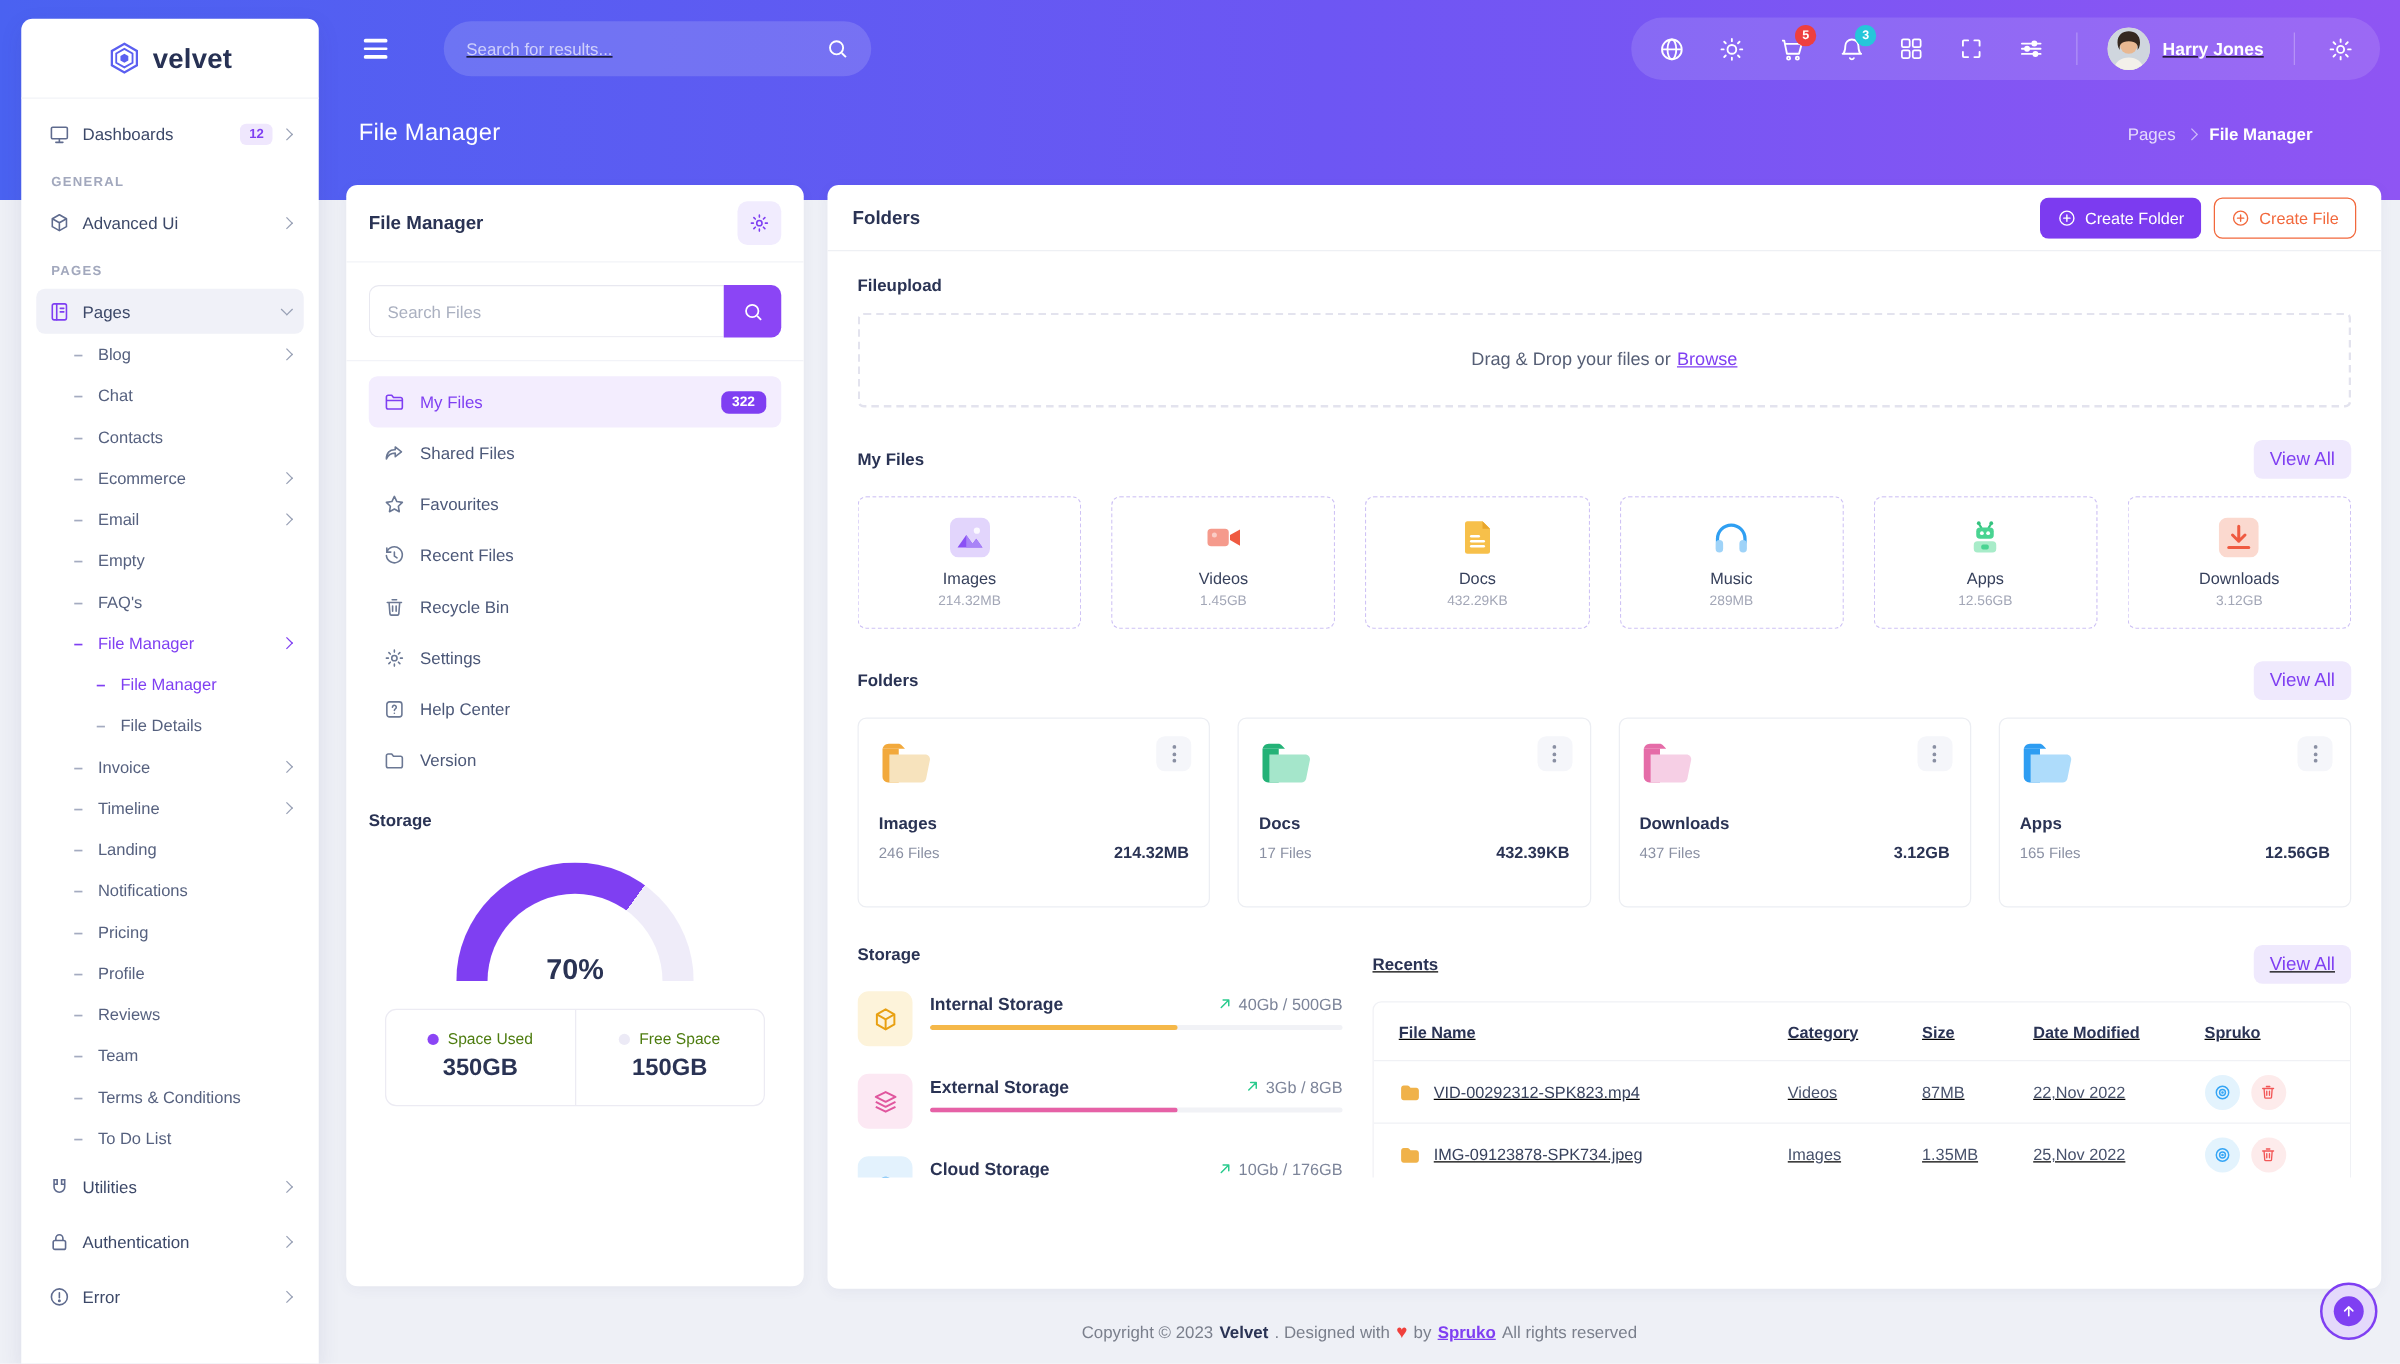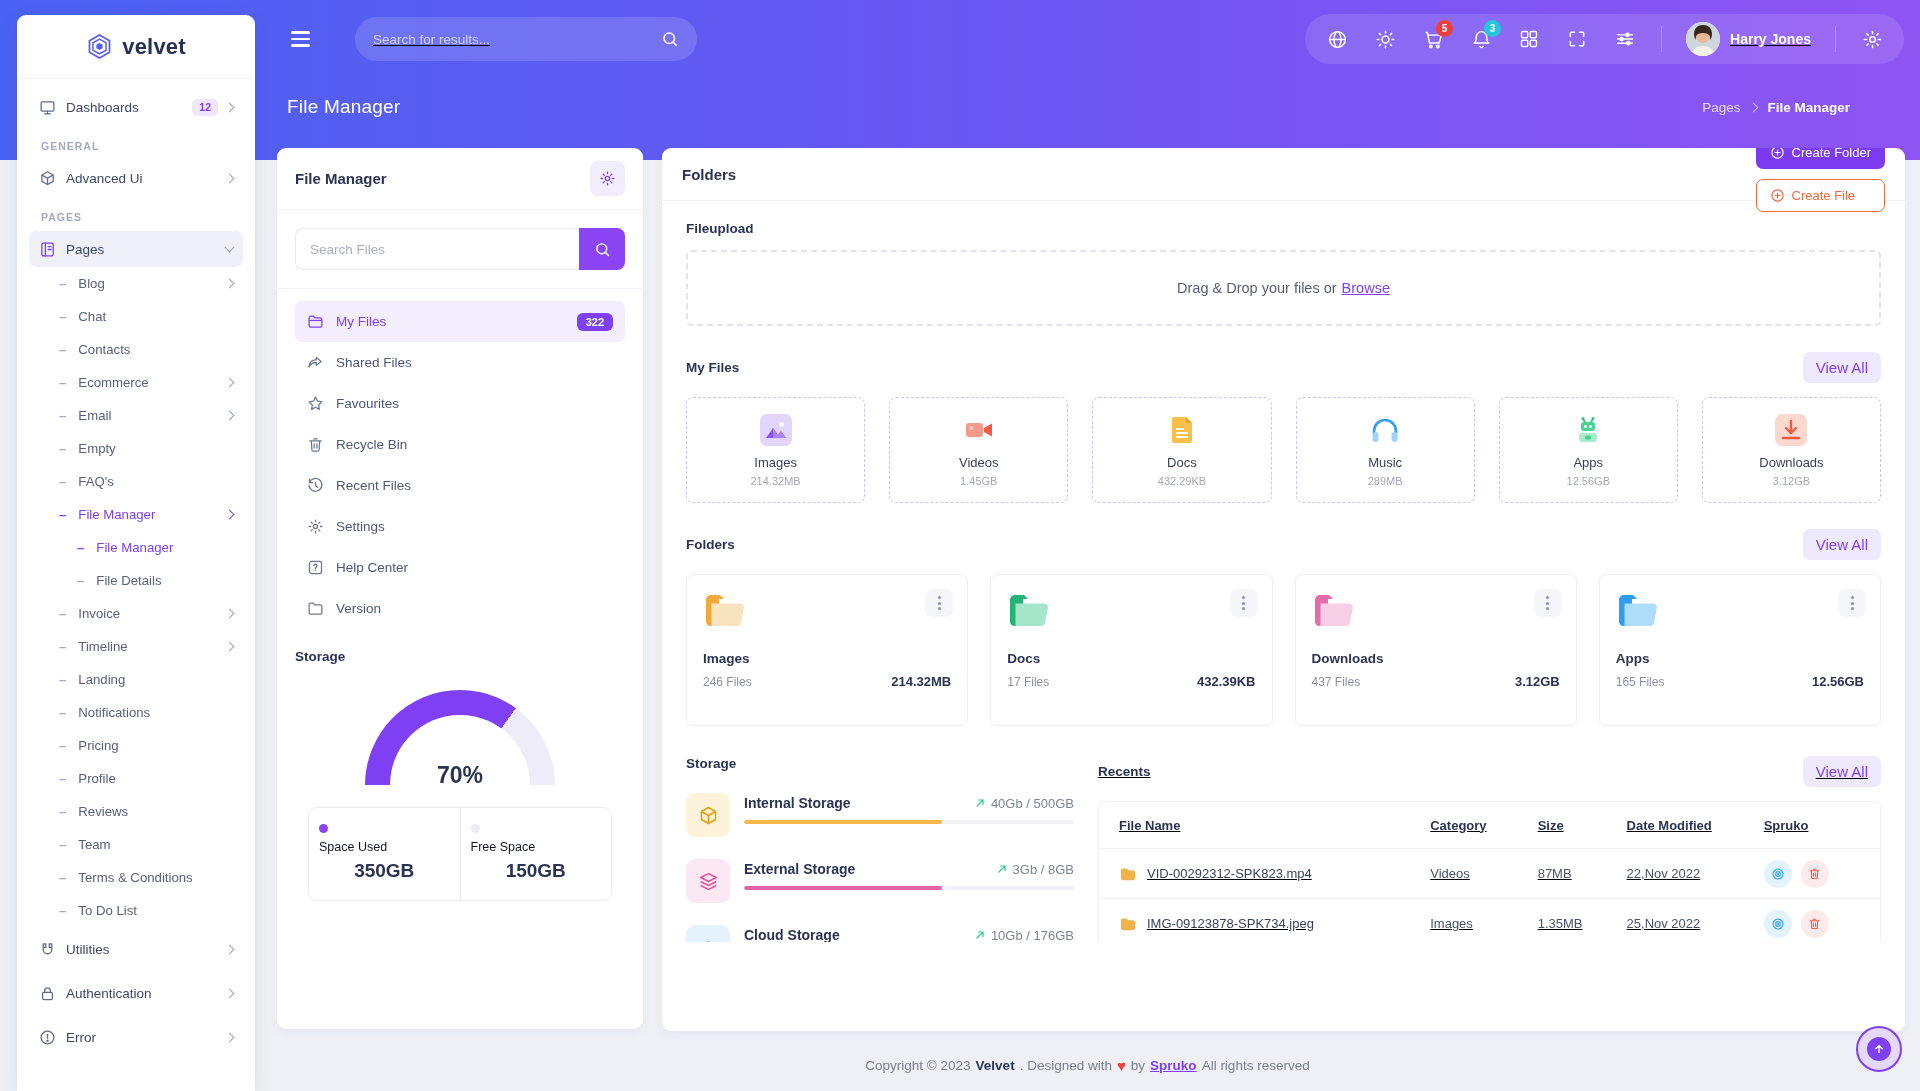--- a/index.html
+++ b/index.html
@@ -80,32 +80,32 @@
   .storage-block { padding:20px 18px 0 18px; }
   .storage-label { font-size:13.5px; font-weight:700; color:#2a3354; }
   .gauge-wrap { display:flex; justify-content:center; margin-top:26px; }
   .gauge { width:190px; height:95px; position:relative; overflow:hidden; }
   .gauge-arc { position:absolute; top:0; left:0; width:190px; height:190px; border-radius:50%; }
   .gauge-hole { position:absolute; top:25px; left:25px; width:140px; height:140px; border-radius:50%; background:#fff; }
   .gauge-value { position:absolute; bottom:-4px; left:0; right:0; text-align:center; font-size:23px; font-weight:700; color:#2a3354; }
   .stats-box { margin:22px 13px 0 13px; border:1px solid #ecebf3; border-radius:9px; display:flex; }
   .stat-cell { flex:1; padding:16px 10px 18px 10px; text-align:center; }
   .stat-cell + .stat-cell { border-left:1px solid #ecebf3; }
-  .stat-top { display:flex; align-items:flex-start; justify-content:center; gap:7px; font-size:12.5px; color:#0f172a;flex-direction:column; }
+  .stat-top { display:flex; align-items:center; justify-content:center; gap:7px; font-size:12.5px; color:#4d7c0f; }
   .dot { width:9px; height:9px; border-radius:50%; display:inline-block; }
   .dot.used { background:#8b45f5; }
   .dot.free { background:#eceaf6; }
   .stat-val { margin-top:6px; font-size:19px; font-weight:700; color:#2a3354; }
 
   
   .main { position:absolute; left:662px; top:148px; width:1243px; height:883px; background:#fff; border-radius:9px;
     box-shadow:0 3px 10px rgba(60,60,120,.05); overflow:hidden; z-index:3; }
   .main-head { height:53px; display:flex; align-items:center; padding:0 20px; border-bottom:1px solid #eef0f4; }
   .main-title { font-size:15px; font-weight:700; color:#2a3354; }
-  .head-actions { margin-left:auto; display:flex; gap:10px;flex-direction:column; }
+  .head-actions { margin-left:auto; display:flex; gap:10px; }
   .btn { display:inline-flex; align-items:center; gap:7px; height:33px; padding:0 13px; border-radius:7px; font-size:13px; font-weight:500; cursor:pointer; border:1px solid transparent; }
   .btn.primary { background:#7c3bf0; color:#fff; }
   .btn.orange-outline { background:#fff; color:#f2683c; border-color:#f2683c; }
   .main-body { padding:20px 24px; }
   .block-label { font-size:13.5px; font-weight:700; color:#2a3354; }
   .dropzone { margin-top:14px; height:76px; border:2px dashed #e3e3ee; border-radius:5px; display:flex; align-items:center; justify-content:center; font-size:14.5px; color:#555e75; gap:5px; cursor:pointer; }
   .dropzone .browse { color:#7f3ff2; text-decoration:underline; font-weight:500; }
   .section-row { display:flex; align-items:center; justify-content:space-between; margin-top:26px; }
   .view-all { background:#efe9fd; color:#7f3ff2; font-size:15px; font-weight:500; padding:7px 13px; border-radius:7px; border:0; cursor:pointer; }
   .myfiles-row { display:flex; gap:24px; margin-top:14px; }
@@ -483,33 +483,33 @@
         <span class="micon">
           <svg width="17" height="17" viewBox="0 0 24 24" fill="none" stroke="currentColor" stroke-width="1.8" stroke-linejoin="round">
               <path d="M12 3l2.8 5.8 6.2.9-4.5 4.4 1 6.2-5.5-3-5.5 3 1-6.2L3 9.7l6.2-.9z"></path>
             </svg>
         </span>
         <span>Favourites</span>
       </div>
       <div class="pmenu-item">
         <span class="micon">
           <svg width="17" height="17" viewBox="0 0 24 24" fill="none" stroke="currentColor" stroke-width="1.8" stroke-linecap="round">
-              <path d="M4 7h16M9.5 4h5M6 7l1 13a1.5 1.5 0 001.5 1.3h7A1.5 1.5 0 0017 20l1-13M10 11v6M14 11v6"></path>
-            </svg>
-        </span>
-        <span>Recycle Bin</span>
+              <path d="M3.5 8A9 9 0 113 12"></path>
+              <path d="M3.5 3.5V8H8M12 8v4.5l3 2"></path>
+            </svg>
+        </span>
+        <span>Recent Files</span>
       </div>
       <div class="pmenu-item">
         <span class="micon">
           <svg width="17" height="17" viewBox="0 0 24 24" fill="none" stroke="currentColor" stroke-width="1.8" stroke-linecap="round">
-              <path d="M3.5 8A9 9 0 113 12"></path>
-              <path d="M3.5 3.5V8H8M12 8v4.5l3 2"></path>
-            </svg>
-        </span>
-        <span>Recent Files</span>
+              <path d="M4 7h16M9.5 4h5M6 7l1 13a1.5 1.5 0 001.5 1.3h7A1.5 1.5 0 0017 20l1-13M10 11v6M14 11v6"></path>
+            </svg>
+        </span>
+        <span>Recycle Bin</span>
       </div>
       <div class="pmenu-item">
         <span class="micon">
           <svg width="17" height="17" viewBox="0 0 24 24" fill="none" stroke="currentColor" stroke-width="1.8">
               <circle cx="12" cy="12" r="3"></circle>
               <path d="M12 3v2.2M12 18.8V21M3 12h2.2M18.8 12H21M5.8 5.8l1.6 1.6M16.6 16.6l1.6 1.6M18.2 5.8l-1.6 1.6M7.4 16.6l-1.6 1.6" stroke-linecap="round"></path>
             </svg>
         </span>
         <span>Settings</span>
       </div>

